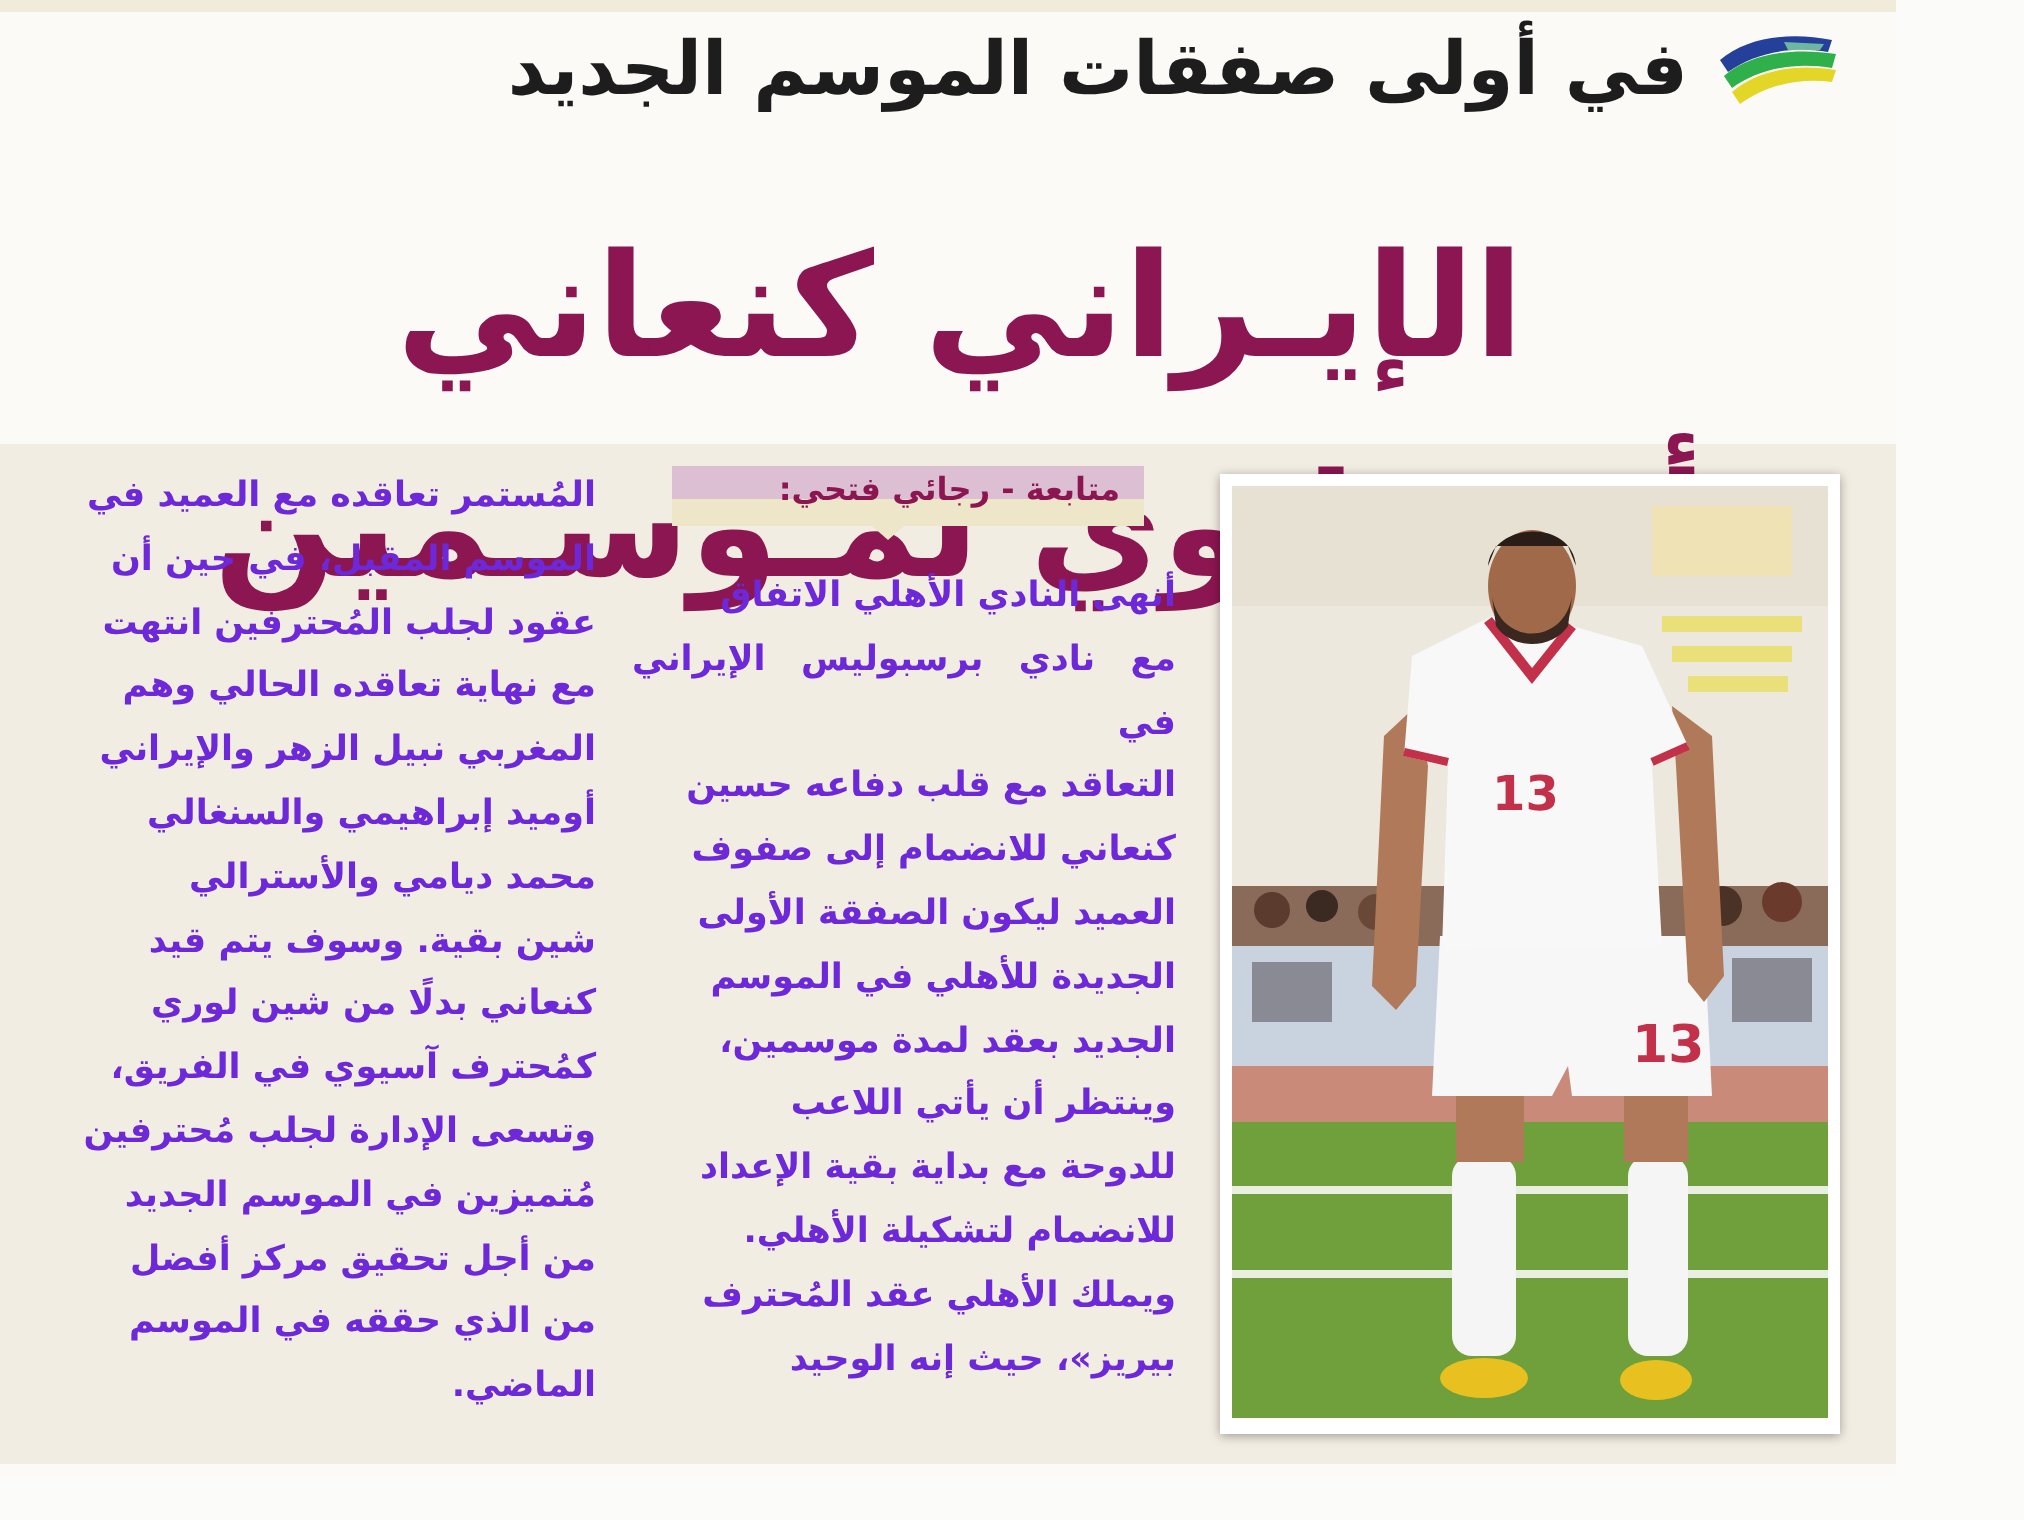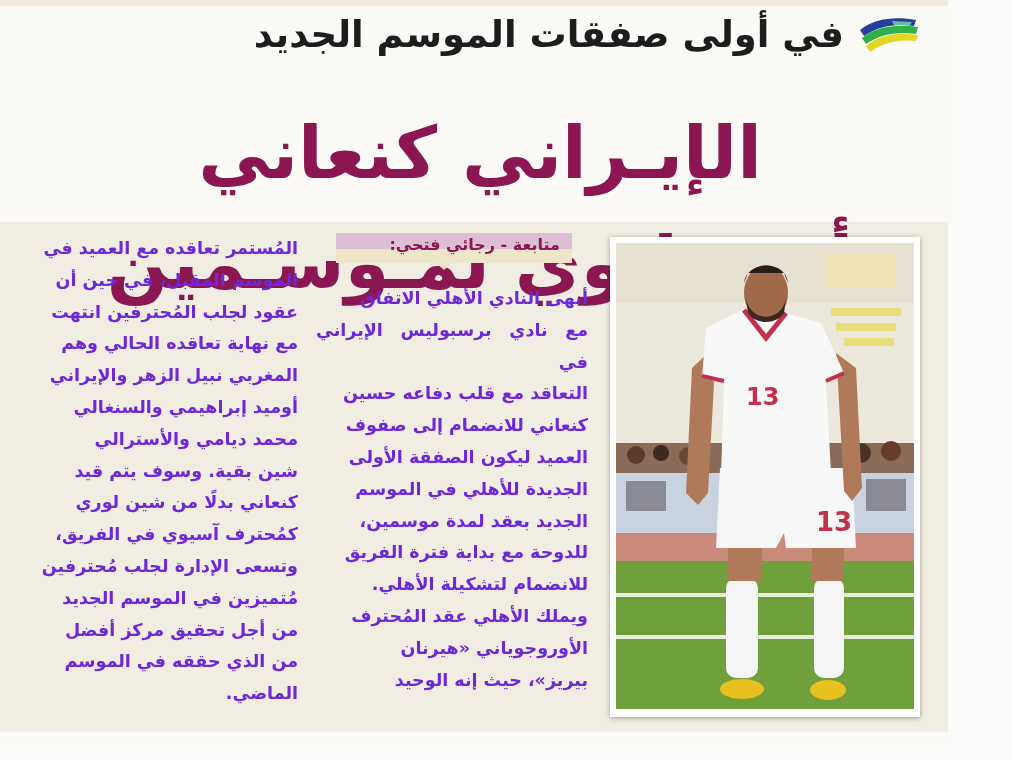--- a/index.html
+++ b/index.html
@@ -103,24 +103,24 @@
 <div class="byline-pointer"></div>
 
 <div class="column col-right">
   <p>أنهى النادي الأهلي الاتفاق</p>
   <p>مع نادي برسبوليس الإيراني في</p>
   <p>التعاقد مع قلب دفاعه حسين</p>
   <p>كنعاني للانضمام إلى صفوف</p>
   <p>العميد ليكون الصفقة الأولى</p>
   <p>الجديدة للأهلي في الموسم</p>
   <p>الجديد بعقد لمدة موسمين،</p>
-  <p>للدوحة مع بداية فترة الفريق</p>
+  <p>وينتظر أن يأتي اللاعب</p>
+  <p>للدوحة مع بداية بقية الإعداد</p>
   <p>للانضمام لتشكيلة الأهلي.</p>
   <p>ويملك الأهلي عقد المُحترف</p>
-  <p>الأوروجوياني «هيرنان</p>
   <p>بيريز»، حيث إنه الوحيد</p>
 </div>
 
 <div class="column col-left">
   <p>المُستمر تعاقده مع العميد في</p>
   <p>الموسم المقبل، في حين أن</p>
   <p>عقود لجلب المُحترفين انتهت</p>
   <p>مع نهاية تعاقده الحالي وهم</p>
   <p>المغربي نبيل الزهر والإيراني</p>
   <p>أوميد إبراهيمي والسنغالي</p>

